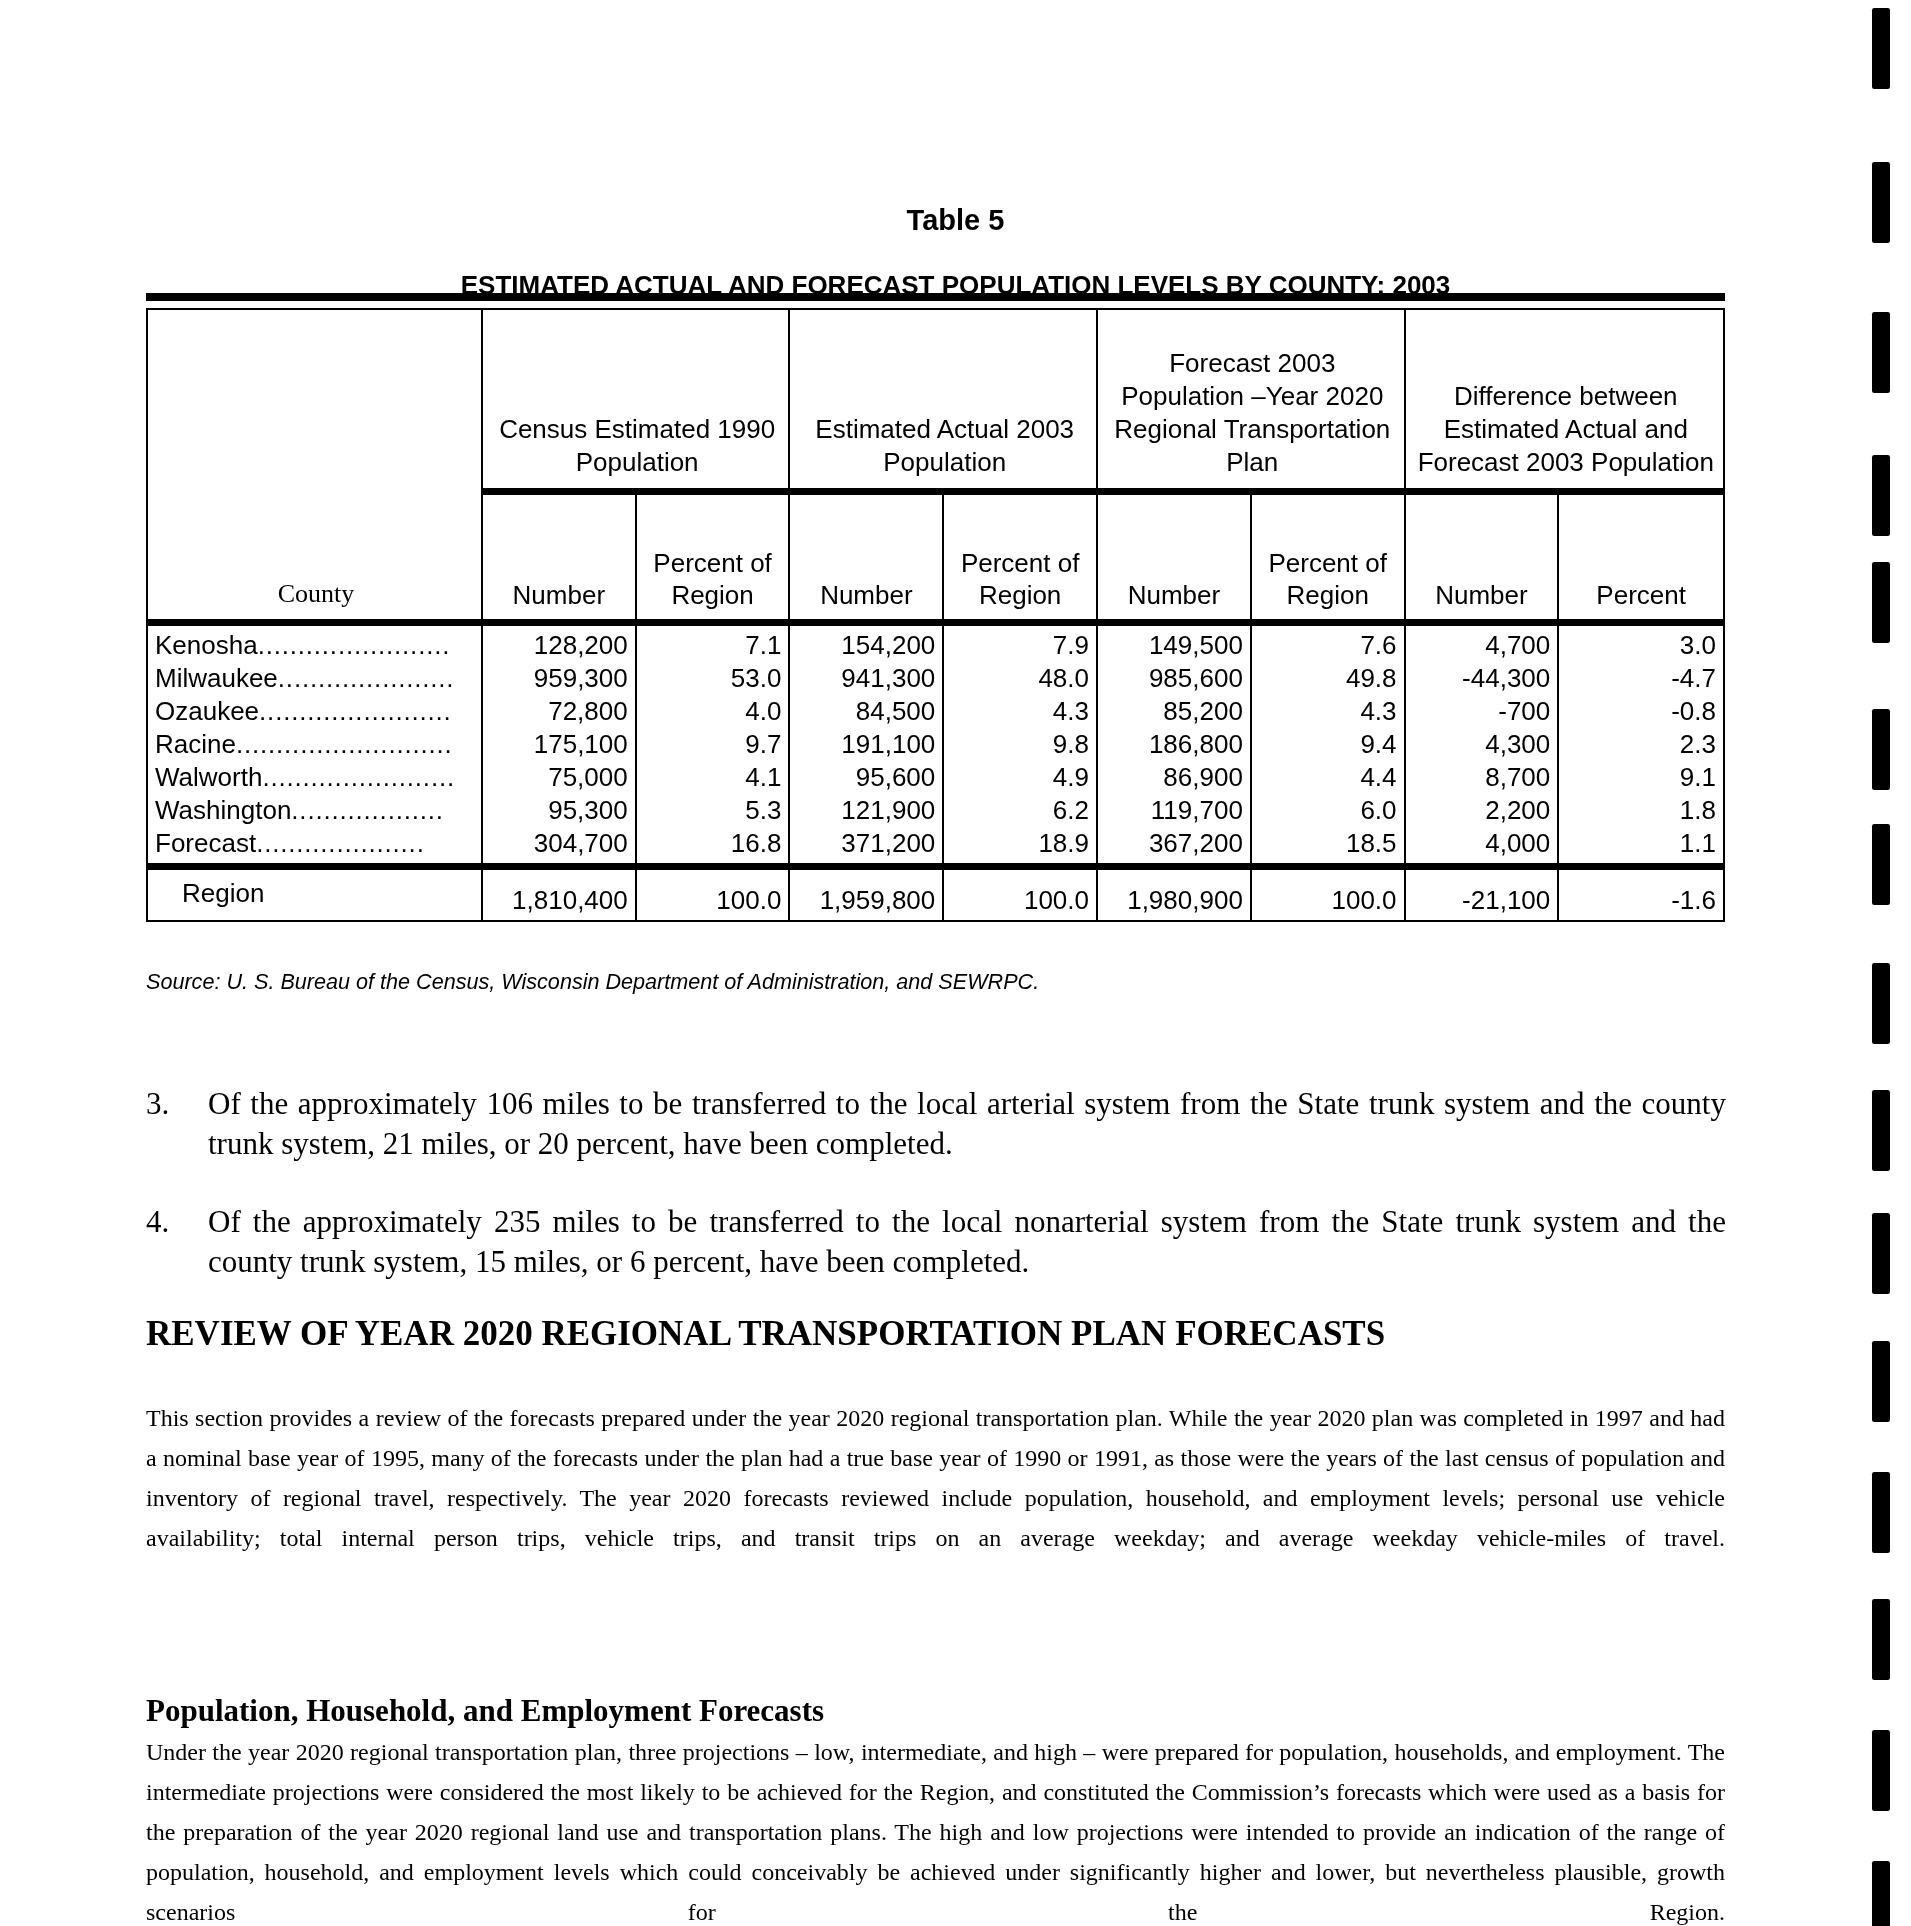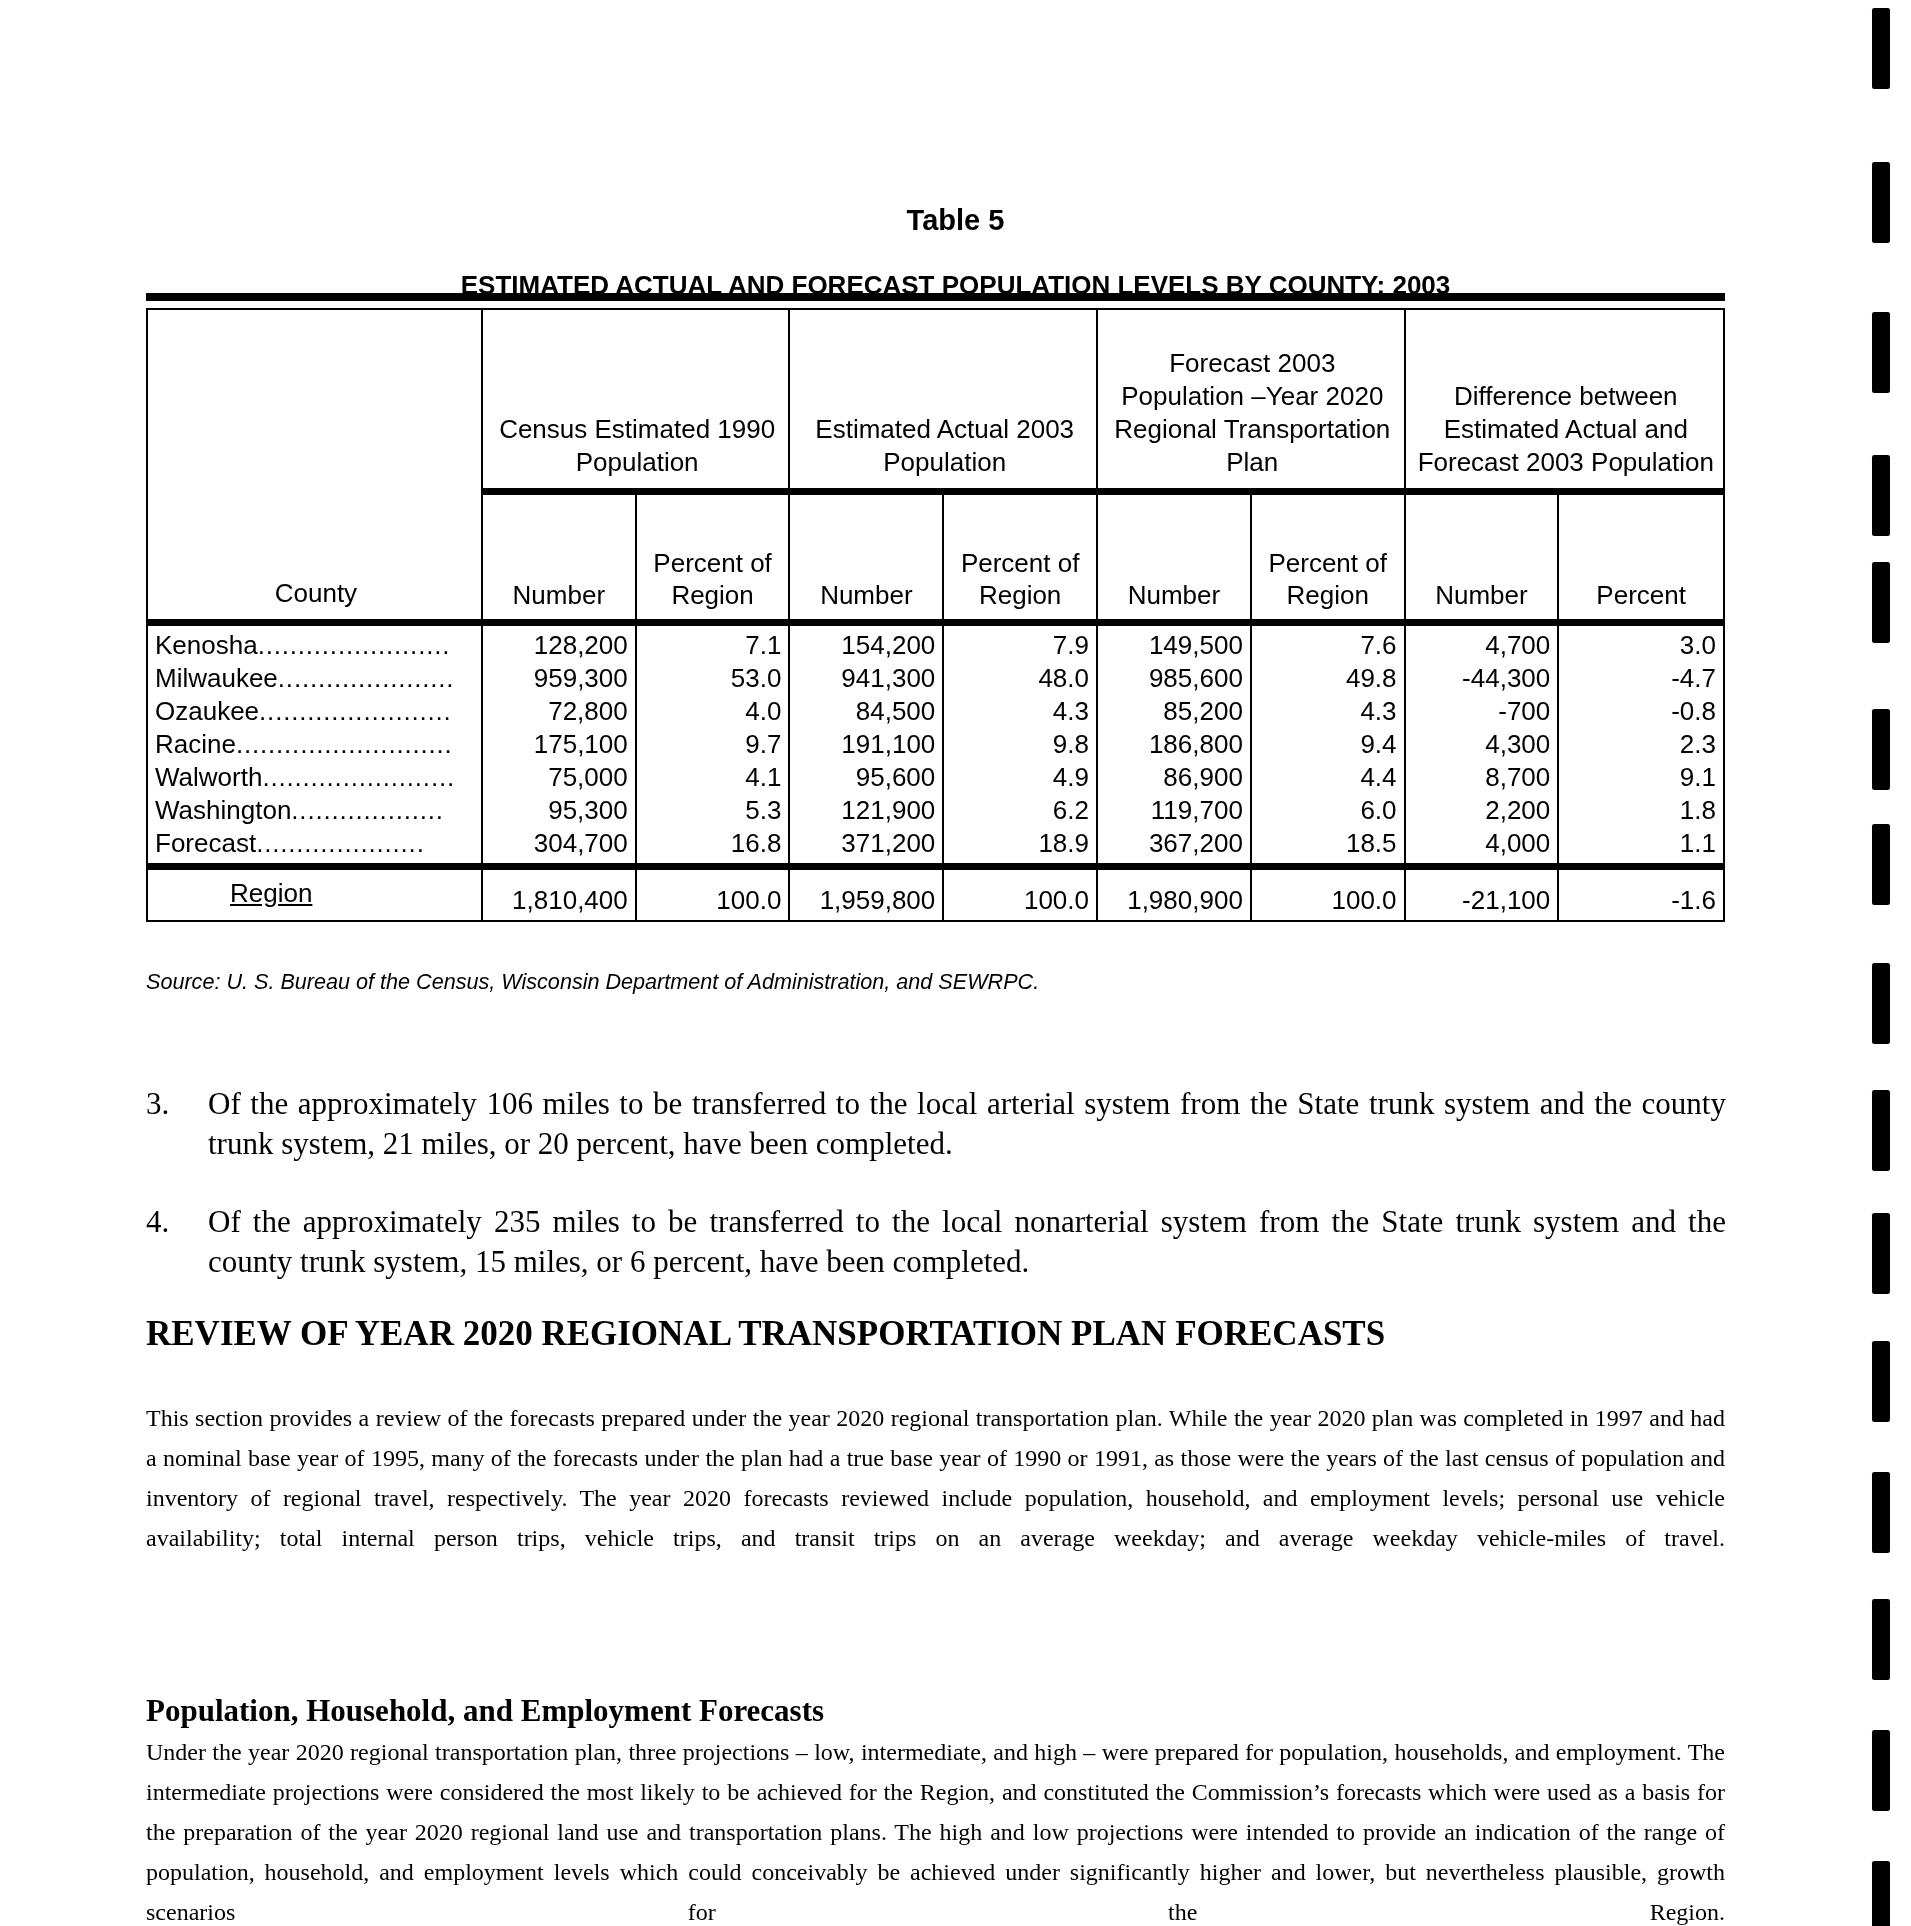--- a/index.html
+++ b/index.html
@@ -9,28 +9,28 @@
 
   #table-caption { position:absolute; left:0; width:100%; top:204px; text-align:center; font-size:29px; font-weight:bold; }
   #table-title { position:absolute; left:0; width:100%; top:270px; text-align:center; font-size:26px; font-weight:bold; }
 
   #rule-top { position:absolute; left:146px; width:1579px; top:293px; height:7.7px; background:#000; }
 
   table.data { position:absolute; left:146px; top:308px; width:1579px; border-collapse:collapse; font-size:26px; }
   table.data td, table.data th { border:2.3px solid #000; padding:0 7px; font-weight:normal; }
   table.data thead tr.top th { height:169px; vertical-align:bottom; text-align:center; line-height:33px; padding-bottom:9.2px; }
   table.data thead tr.sub th { height:116px; vertical-align:bottom; text-align:center; line-height:32px; padding-bottom:7.7px; }
-  table.data thead th.county { vertical-align:middle; }
+  table.data thead th.county { vertical-align:middle;font-family:Liberation Serif, serif; }
   table.data tbody td { border-top:none; border-bottom:none; height:33px; line-height:32px; text-align:right; }
   table.data tbody tr:first-child td { border-top:7px solid #000; padding-top:2.3px; }
   table.data tbody tr:last-child td { border-bottom:7px solid #000; padding-bottom:3.9px; }
   table.data tbody td.name { text-align:left; white-space:nowrap; overflow:hidden; }
   table.data tbody td.name .dots { letter-spacing:0.8px; }
   table.data tfoot td { height:46px; text-align:right; vertical-align:bottom; padding-bottom:3.9px; }
-  table.data tfoot td.name { text-align:left; padding-left:82px; vertical-align:middle;text-decoration:underline; }
+  table.data tfoot td.name { text-align:left; padding-left:34px; vertical-align:middle; }
   table.data thead tr.top th { border-bottom:7px solid #000;padding-left:10px; }
   table.data thead tr.top th.county { border-bottom:2.3px solid #000; }
 
   #source-note { position:absolute; left:146px; top:969px; font-size:21.6px; font-style:italic; }
 
   .list-item { position:absolute; left:208px; width:1518px; font-size:31px; line-height:40px; text-align:justify; }
   .list-item .num { position:absolute; left:-62px; }
   #item-3 { top:1084px; }
   #item-4 { top:1202px; }
 

